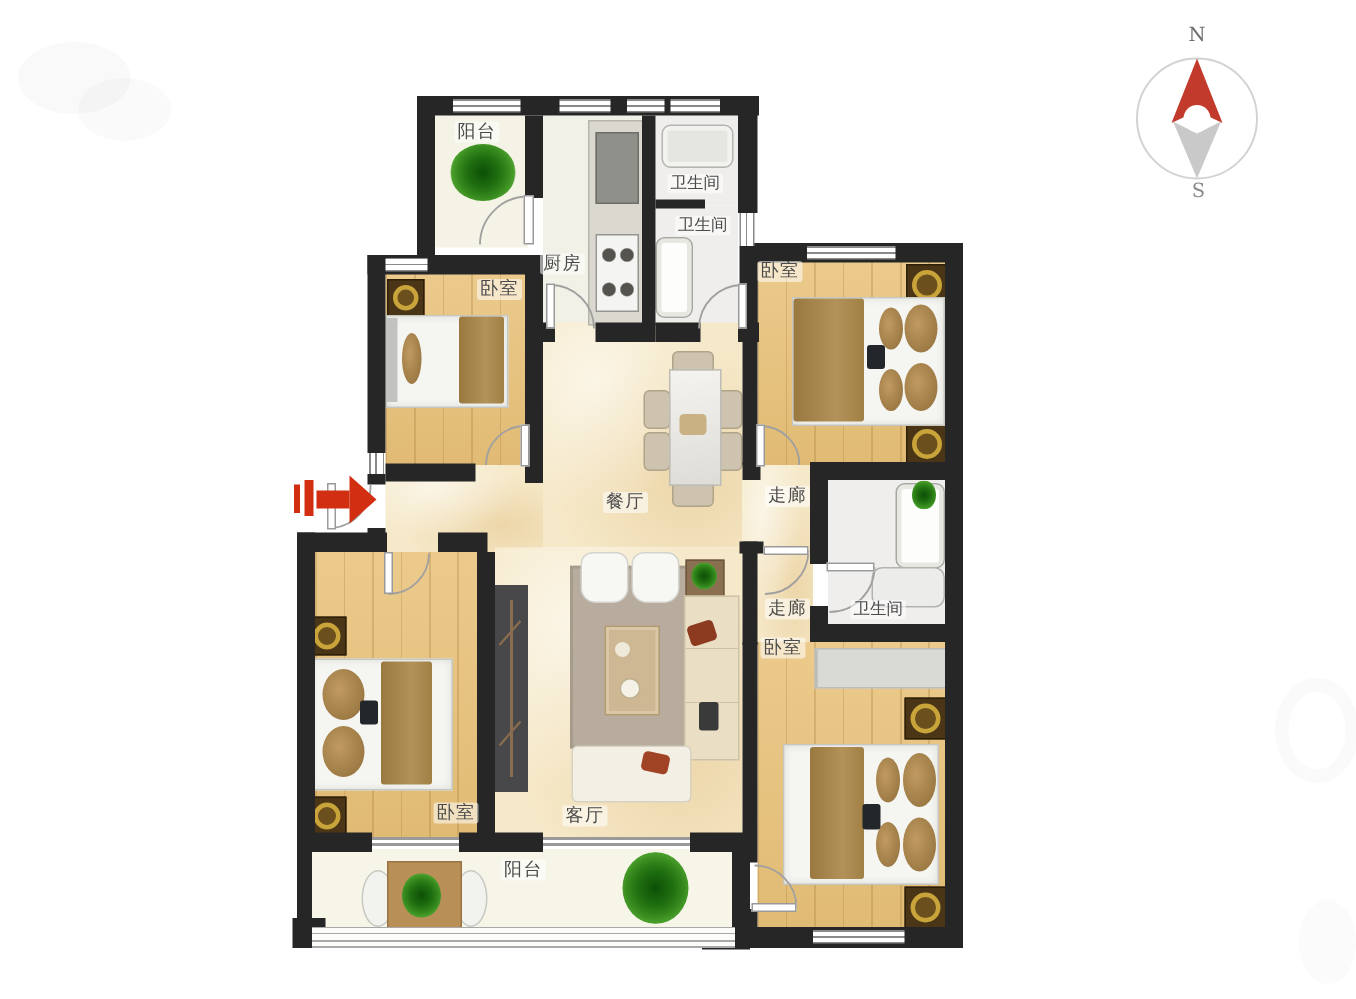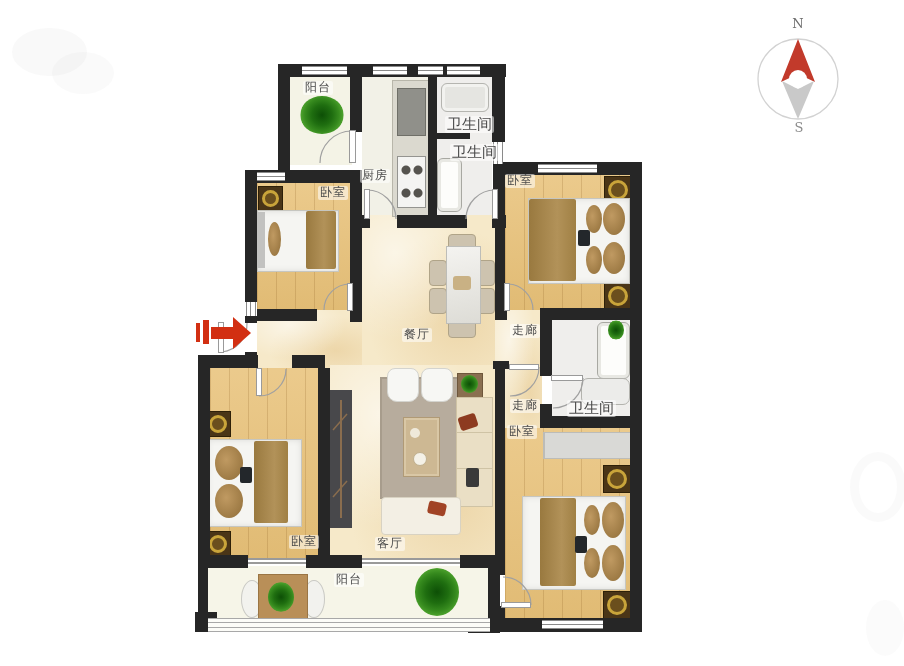--- a/index.html
+++ b/index.html
@@ -12,21 +12,21 @@
         background-image:radial-gradient(ellipse at 30% 25%,rgba(255,255,255,.55),rgba(255,255,255,0) 55%),
         radial-gradient(ellipse at 75% 70%,rgba(228,196,138,.5),rgba(255,255,255,0) 60%);}
   .util{position:absolute;background:var(--utility-floor,#f2f1e7);}
   .bath{position:absolute;background:#efeeec;}
   .winH{position:absolute;height:9px;background:linear-gradient(to bottom,#8a8a8a 0 1px,#fff 1px 4px,#8a8a8a 4px 5px,#fff 5px 8px,#8a8a8a 8px 9px);}
   .winV{position:absolute;width:10px;background:linear-gradient(to right,#8a8a8a 0 1px,#fff 1px 4px,#8a8a8a 4px 5px,#fff 5px 9px,#8a8a8a 9px 10px);}
   .slider{position:absolute;height:8px;background:linear-gradient(to bottom,rgba(0,0,0,0) 0 1px,#9a9a9a 1px 3px,rgba(0,0,0,0) 3px 5px,#9a9a9a 5px 7px,rgba(0,0,0,0) 7px);}
   .rail{position:absolute;background-color:#fcfcf8;background-image:linear-gradient(to bottom,#a8a8a8 0 1px,rgba(0,0,0,0) 1px 4px,#a8a8a8 4px 5px,rgba(0,0,0,0) 5px 9px,#a8a8a8 9px 10px,rgba(0,0,0,0) 10px 13px,#a8a8a8 13px 14px);}
   .leaf{position:absolute;background:#fff;border:1px solid #9a9a9a;box-sizing:border-box;}
   .lbl{position:absolute;font-size:12px;color:#4a4a4a;background:rgba(255,255,255,.55);padding:0 2px;border-radius:2px;line-height:1.15;letter-spacing:1px;white-space:nowrap;}
-  .lbl.sm{font-size:15px;letter-spacing:0;}
+  .lbl.sm{font-size:11px;letter-spacing:0;}
   .ns{position:absolute;background:#4a3517;border:1px solid #2e2008;}
   .ns::after{content:"";position:absolute;inset:3px;border:3px solid var(--gold,#c9a43a);border-radius:50%;background:#6b4f1d;}
   .bedbase{position:absolute;background:#f5f5f2;border:1px solid #c6c6c0;box-shadow:inset 0 0 6px rgba(0,0,0,.1);}
   .blk{position:absolute;background:linear-gradient(90deg,#99793f,#b29259 60%,#a08044);border-radius:2px;}
   .pil{position:absolute;background:radial-gradient(ellipse at 40% 40%,#c09a62,#8f6d38);border-radius:50%;}
   .chair{position:absolute;background:#cdc3af;border:1px solid #b0a488;border-radius:4px;}
   .plant{position:absolute;border-radius:50%;background:radial-gradient(circle,#0d4f06 0%,#1f6e10 35%,#368a1e 58%,#4ba02c 72%,rgba(75,160,44,0) 76%);}
   .wm{position:absolute;pointer-events:none;}
   svg{position:absolute;left:0;top:0;}
 </style>

